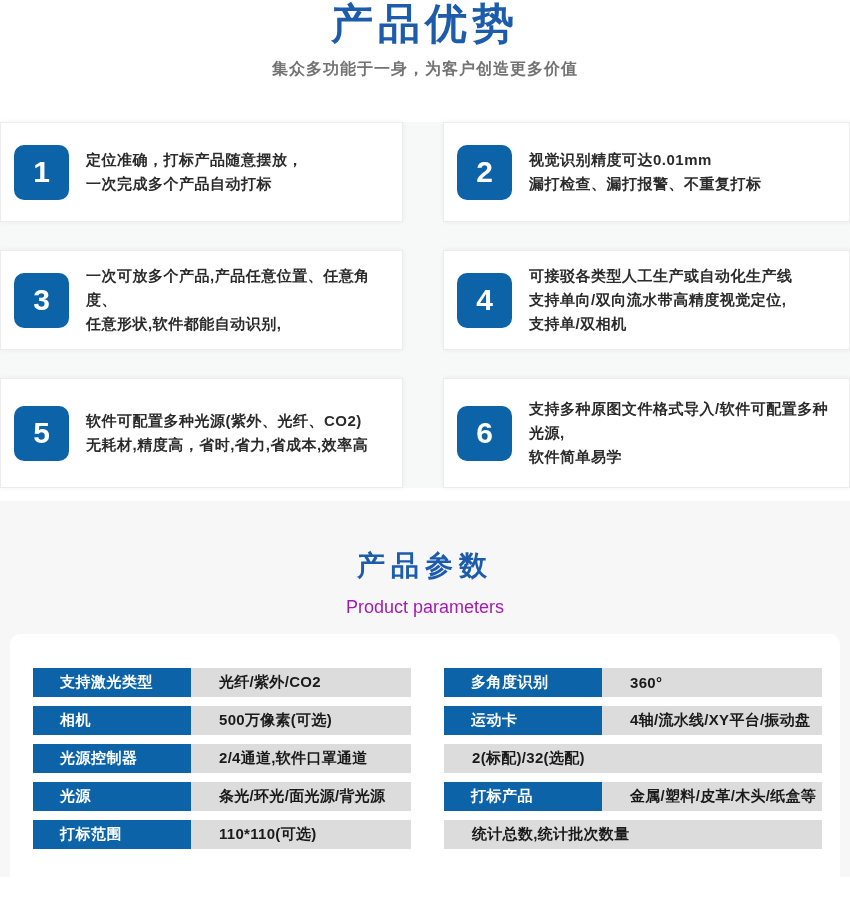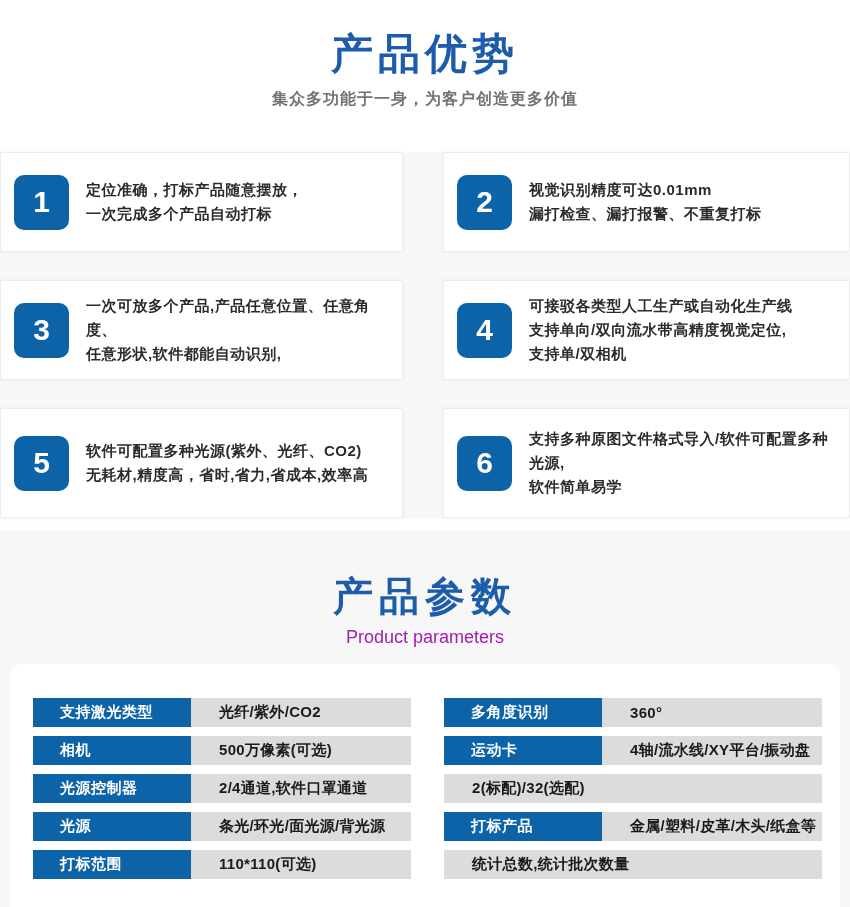--- a/index.html
+++ b/index.html
@@ -11,21 +11,20 @@
     height: 907px;
     background: #ffffff;
     font-family: "Liberation Sans", "DejaVu Sans", sans-serif;
     overflow: hidden;
     position: relative;
   }
 
   
   .adv-header {
     text-align: center;
-    padding-top: 30px;
   }
   .adv-title {
     font-size: 42px;
     line-height: 48px;
     font-weight: bold;
     color: #1d5cab;
     letter-spacing: 5px;
   }
   .adv-subtitle {
     margin-top: 12px;
@@ -81,21 +80,21 @@
   
   .param-section {
     margin-top: 13px;
     height: 376px;
     background: #f7f7f7;
     box-sizing: border-box;
     padding-top: 42px;
     text-align: center;
   }
   .param-title {
-    font-size: 40px;
+    font-size: 28px;
     line-height: 46px;
     font-weight: bold;
     color: #1d5cab;
     letter-spacing: 6px;
   }
   .param-subtitle {
     margin-top: 8px;
     font-size: 18px;
     line-height: 20px;
     color: #a21caf;

